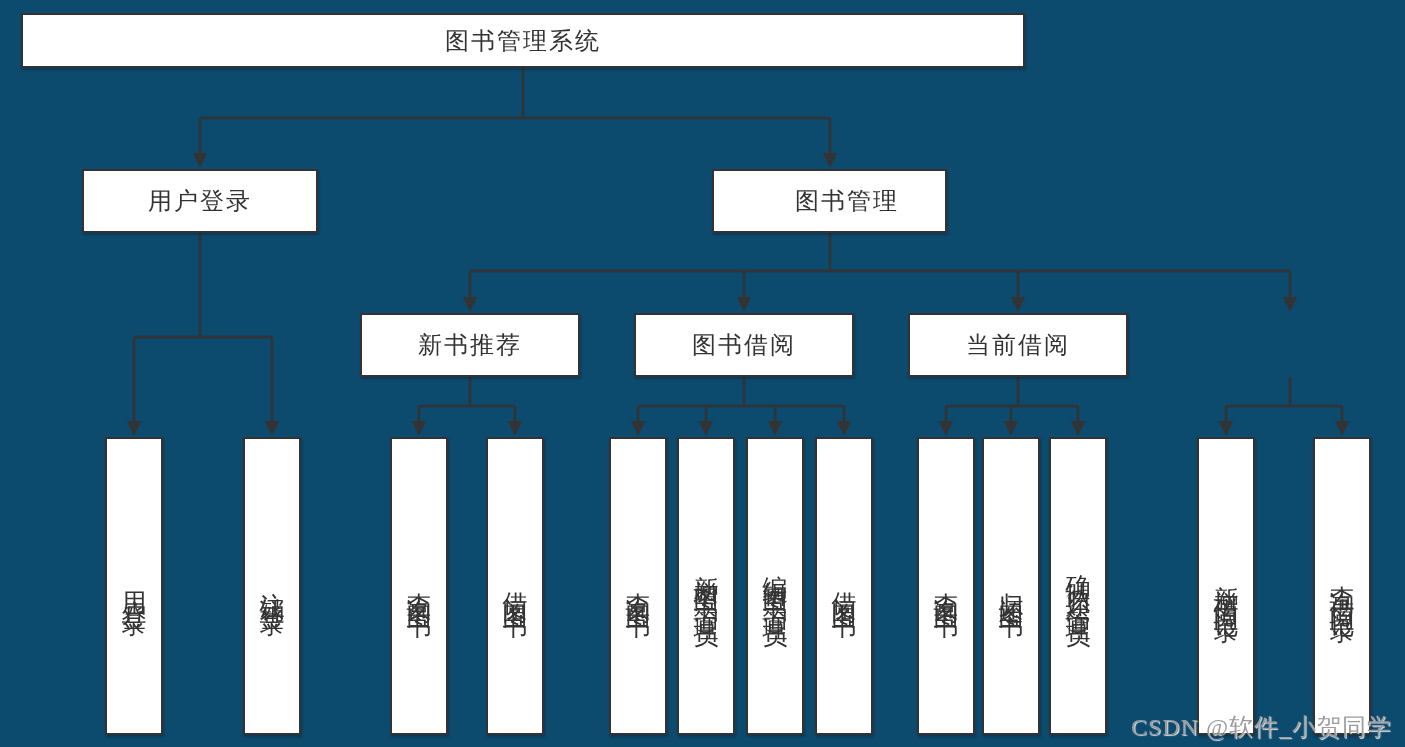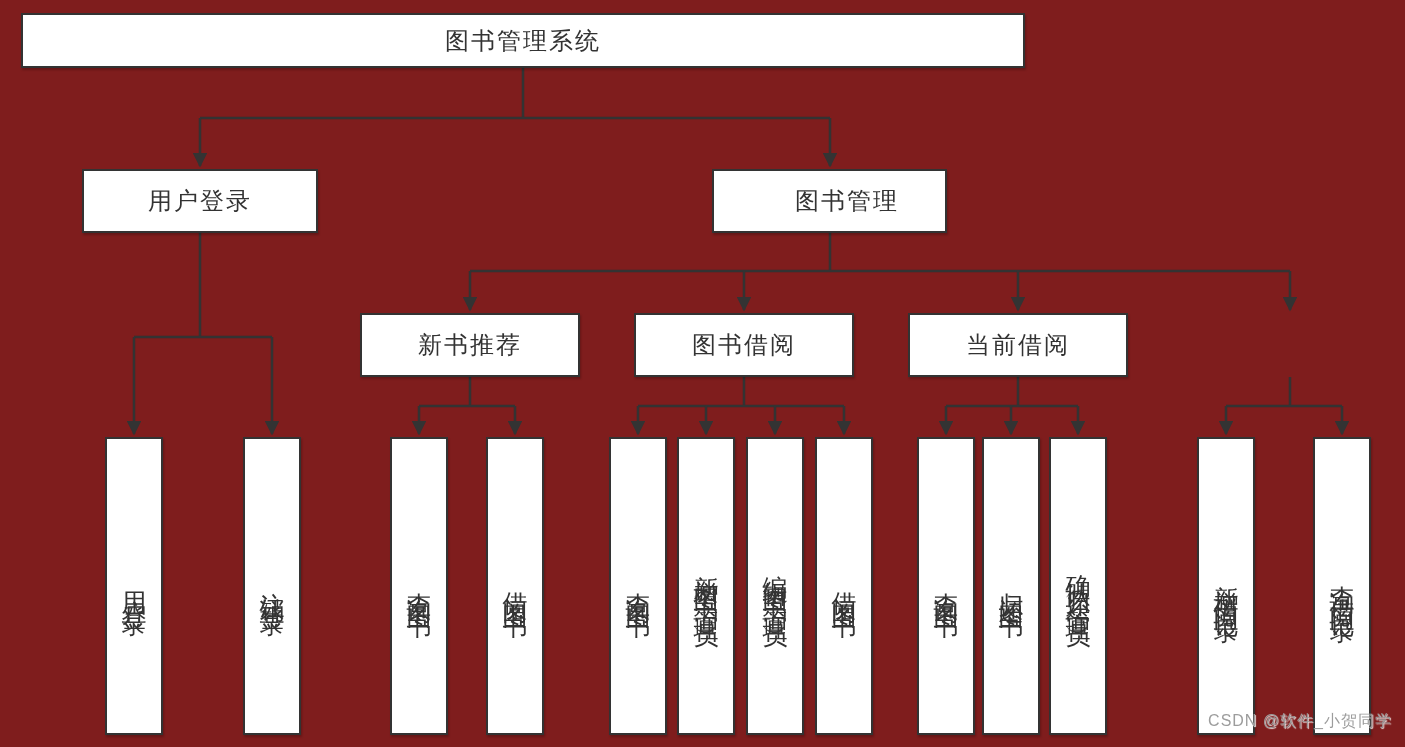--- a/index.html
+++ b/index.html
@@ -4,22 +4,22 @@
 <style>
   html, body {
     margin: 0;
     padding: 0;
     background: #ffffff;
   }
   .canvas {
     position: relative;
     width: 1405px;
     height: 747px;
-    background: #7f1d1d;
-    font-family: Liberation Sans, sans-serif;
+    background: #0c4a6e;
+    font-family: Liberation Serif, serif;
     overflow: hidden;
   }
   .wires {
     position: absolute;
     left: 0;
     top: 0;
     z-index: 0;
   }
   .hnode {
     position: absolute;
@@ -53,21 +53,21 @@
     letter-spacing: 7px;
     line-height: 1;
     z-index: 1;
     box-shadow: 1px 2px 2px rgba(0,0,0,0.22);
     overflow: hidden;
   }
   .watermark {
     position: absolute;
     right: 13px;
     top: 711px;
-    font-size: 16px;
+    font-size: 24px;
     letter-spacing: 1px;
     color: #9c9c9c;
     z-index: 2;
     text-shadow: 1px 1px 1px rgba(255,255,255,0.85);
     white-space: nowrap;
   }
 </style>
 </head>
 <body>
 

